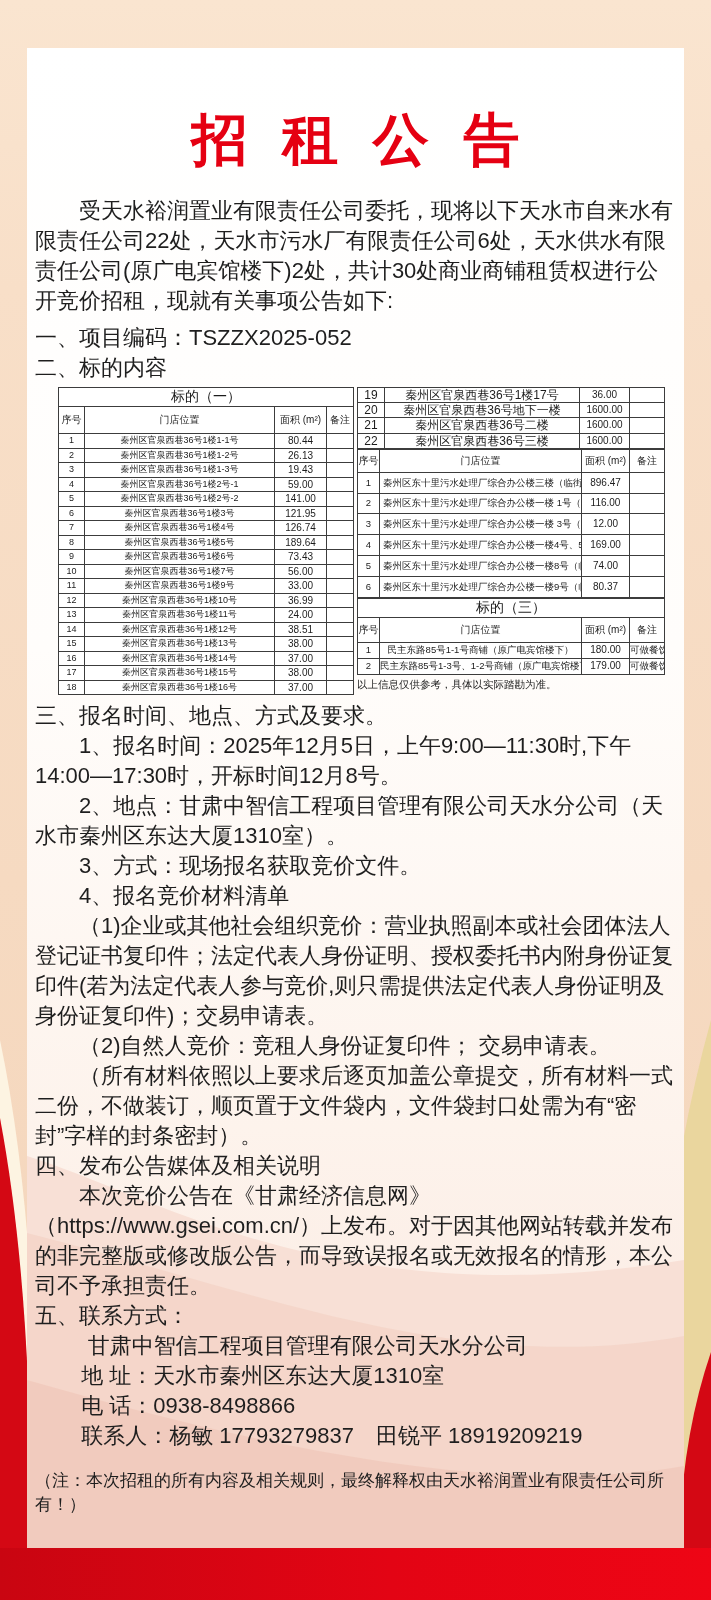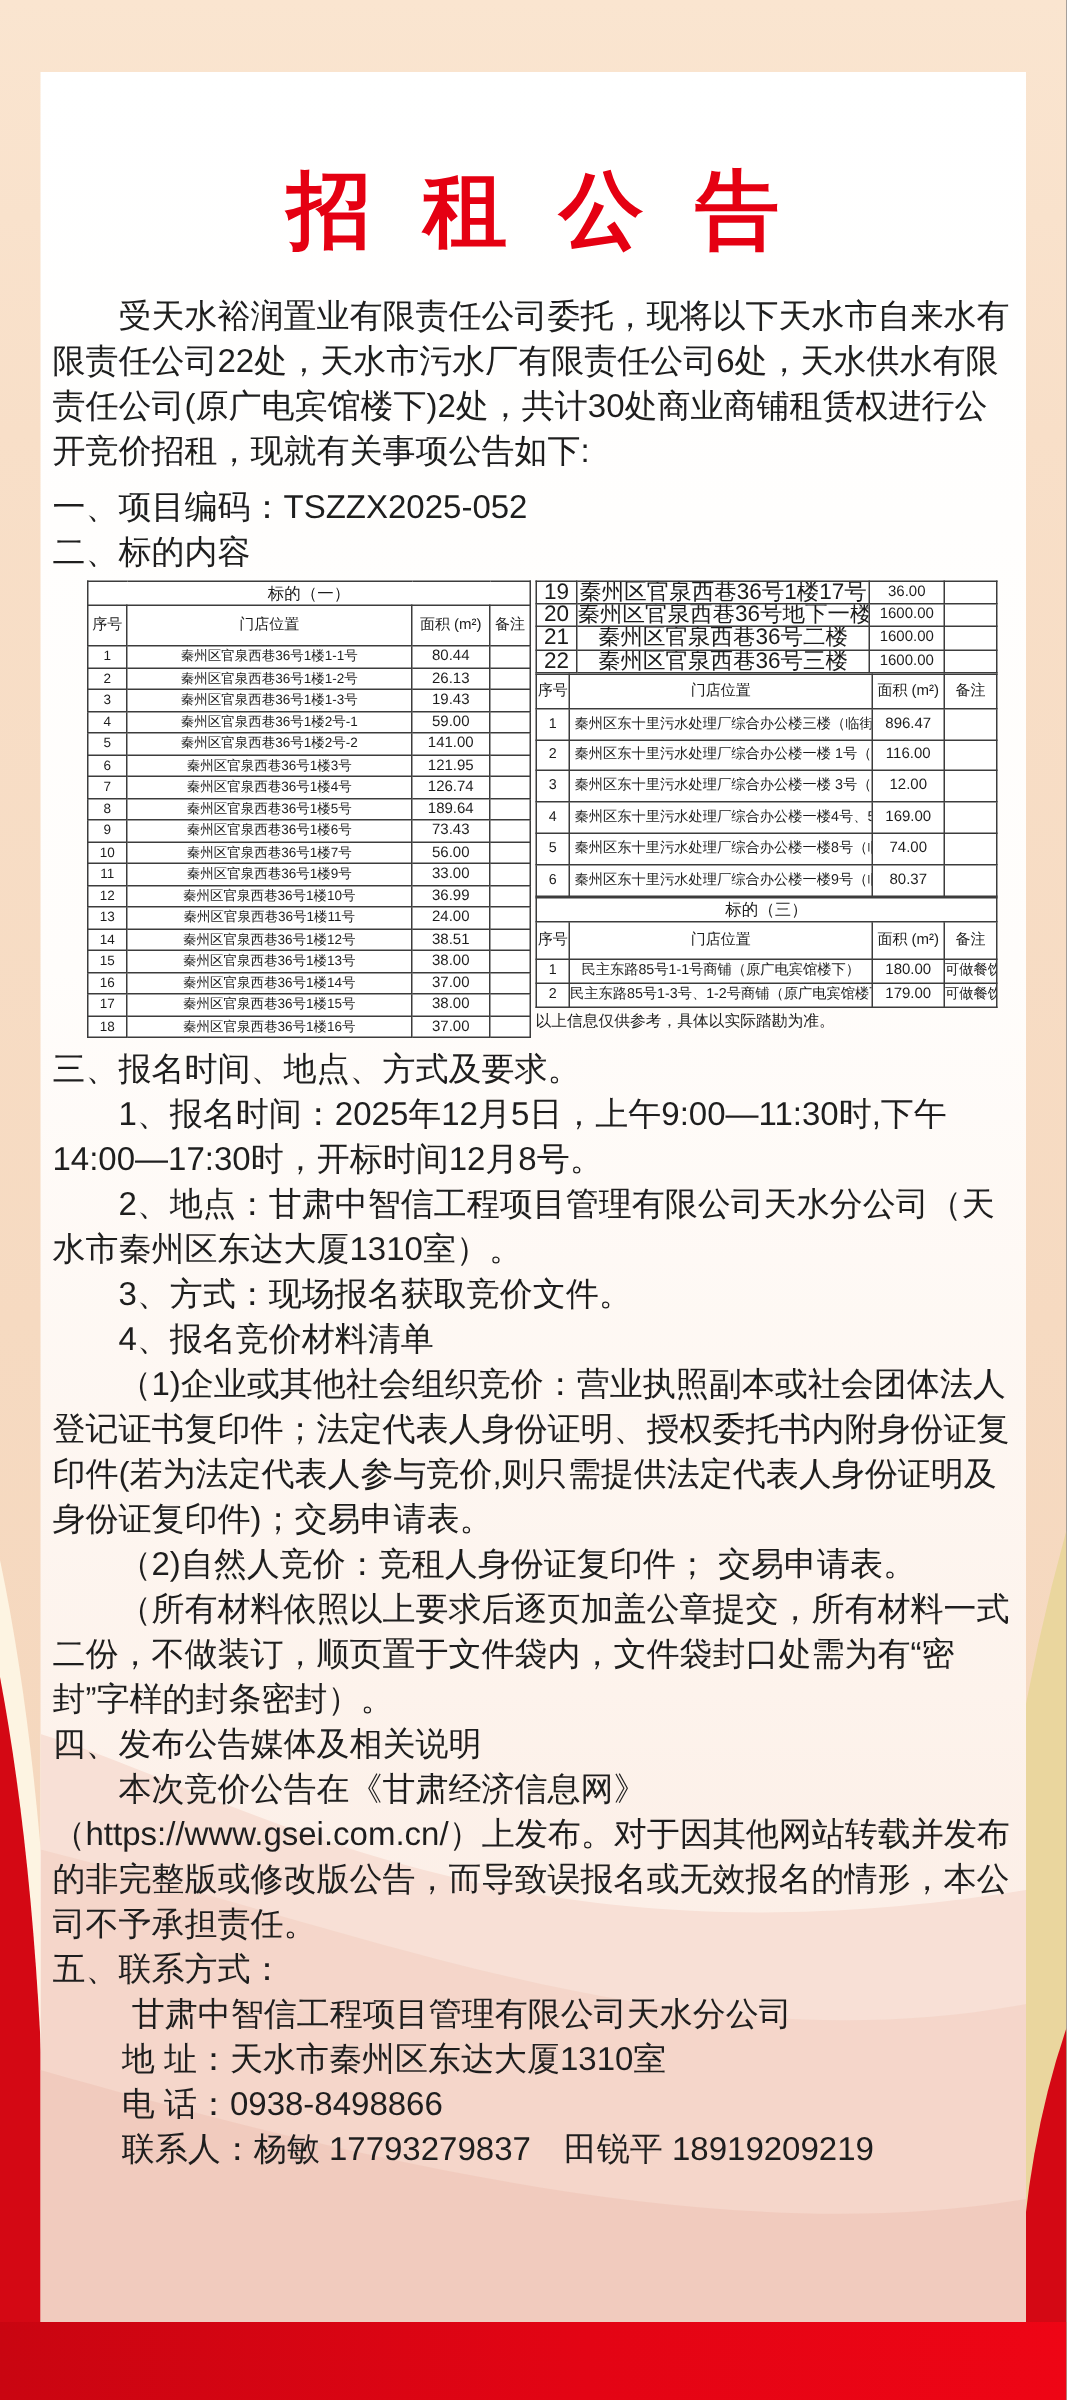--- a/index.html
+++ b/index.html
@@ -18,27 +18,27 @@
     margin:44px 0 0;text-align:center;font-size:56px;line-height:96px;font-weight:900;
     color:#e50012;letter-spacing:.62em;text-indent:.62em;white-space:nowrap;
   }
   p{margin:0;font-size:22px;line-height:30px;color:#1e1e1e;}
   .intro{margin-top:8px;text-indent:2em;}
   .ind{text-indent:2em;}
   .tables{display:flex;justify-content:space-between;padding:0 11px 0 23px;margin-top:4px;}
   .tbl{border-collapse:collapse;table-layout:fixed;background:#fff;}
   .tbl th,.tbl td{border:1px solid #3c3c3c;overflow:hidden;white-space:nowrap;
     text-align:center;padding:0;font-weight:normal;color:#1c1c1c;}
-  .ttl-row th{height:13px;font-size:11px;}
+  .ttl-row th{height:13px;font-size:14px;}
   .hdr th{font-size:10px;line-height:10px;}
   .t1{width:295px;}
   .t1 .hdr th{height:26px;}
   .t1 tbody td{height:13.5px;font-size:9px;line-height:9px;}
   .t1b{width:307px;}
-  .t1b tbody td{height:14.2px;font-size:15px;line-height:10px;}
+  .t1b tbody td{height:14.2px;font-size:12px;line-height:10px;}
   .t2{width:307px;}
   .t2 .hdr th{height:22px;white-space:normal;}
   .t2 tbody td{height:19.8px;font-size:9.5px;line-height:10px;}
   .t2 tbody td.c1{text-align:left;padding-left:3px;}
   .t3{width:307px;}
   .t3 .hdr th{height:24px;white-space:normal;}
   .t3 tbody td{height:15px;font-size:9.5px;line-height:10px;}
   .c-area{font-size:10px !important;}
   .tbl-note{font-size:10.5px;line-height:13px;margin-top:3px;color:#1c1c1c;}
   .sec{margin-top:6px;}
@@ -354,15 +354,16 @@
       <p>四、发布公告媒体及相关说明</p>
       <p class="ind">本次竞价公告在《甘肃经济信息网》</p>
       <p>（https://www.gsei.com.cn/）上发布。对于因其他网站转载并发布的非完整版或修改版公告，而导致误报名或无效报名的情形，本公司不予承担责任。</p>
 
       <p>五、联系方式：</p>
       <p class="ind-c">甘肃中智信工程项目管理有限公司天水分公司</p>
       <p class="ind-b">地 址：天水市秦州区东达大厦1310室</p>
       <p class="ind-b">电 话：0938-8498866</p>
       <p class="ind-b">联系人：杨敏 17793279837　田锐平 18919209219</p>
 
+      <p class="footnote">（注：本次招租的所有内容及相关规则，最终解释权由天水裕润置业有限责任公司所有！）</p>
     </div>
   </div>
 </div>
 
 </body></html>

